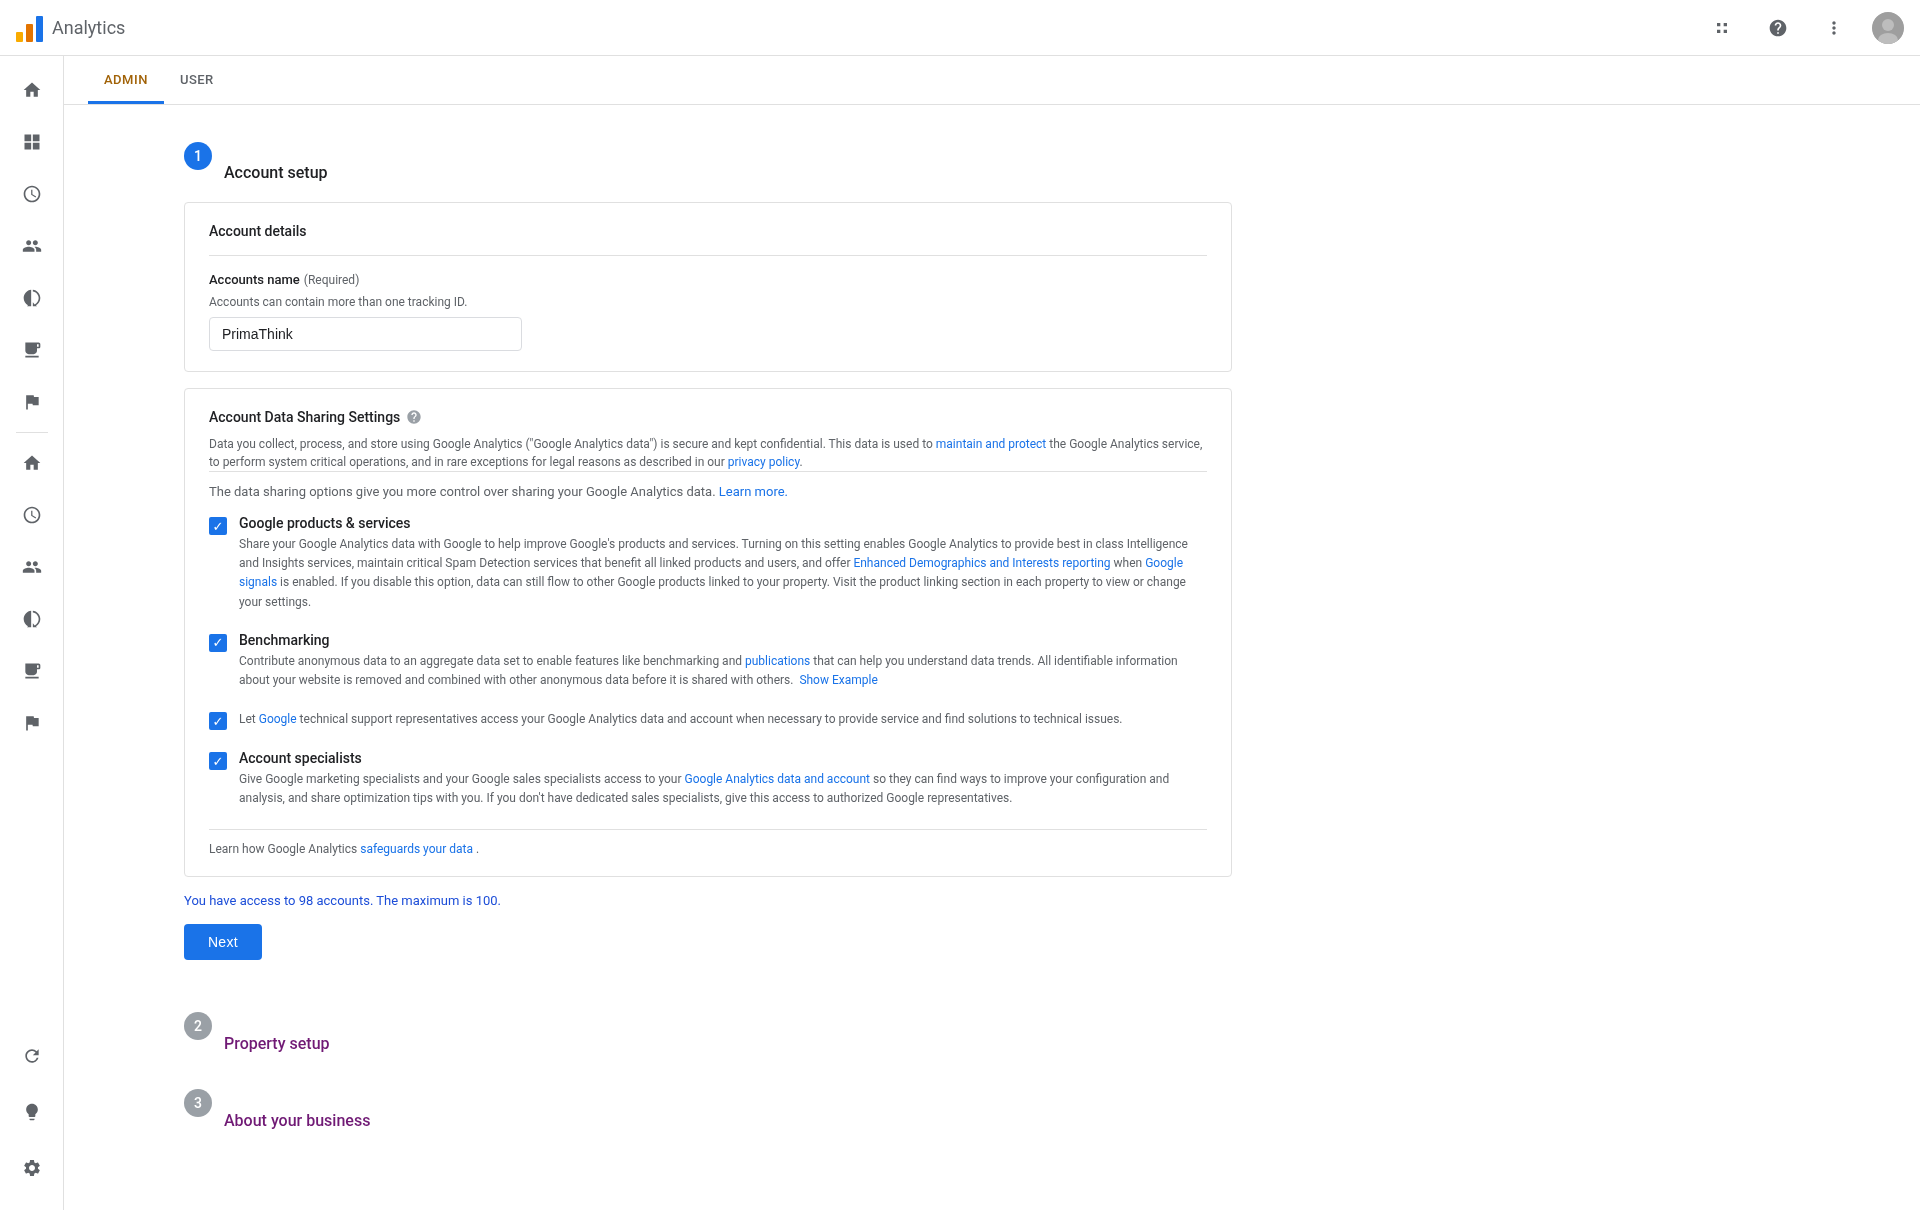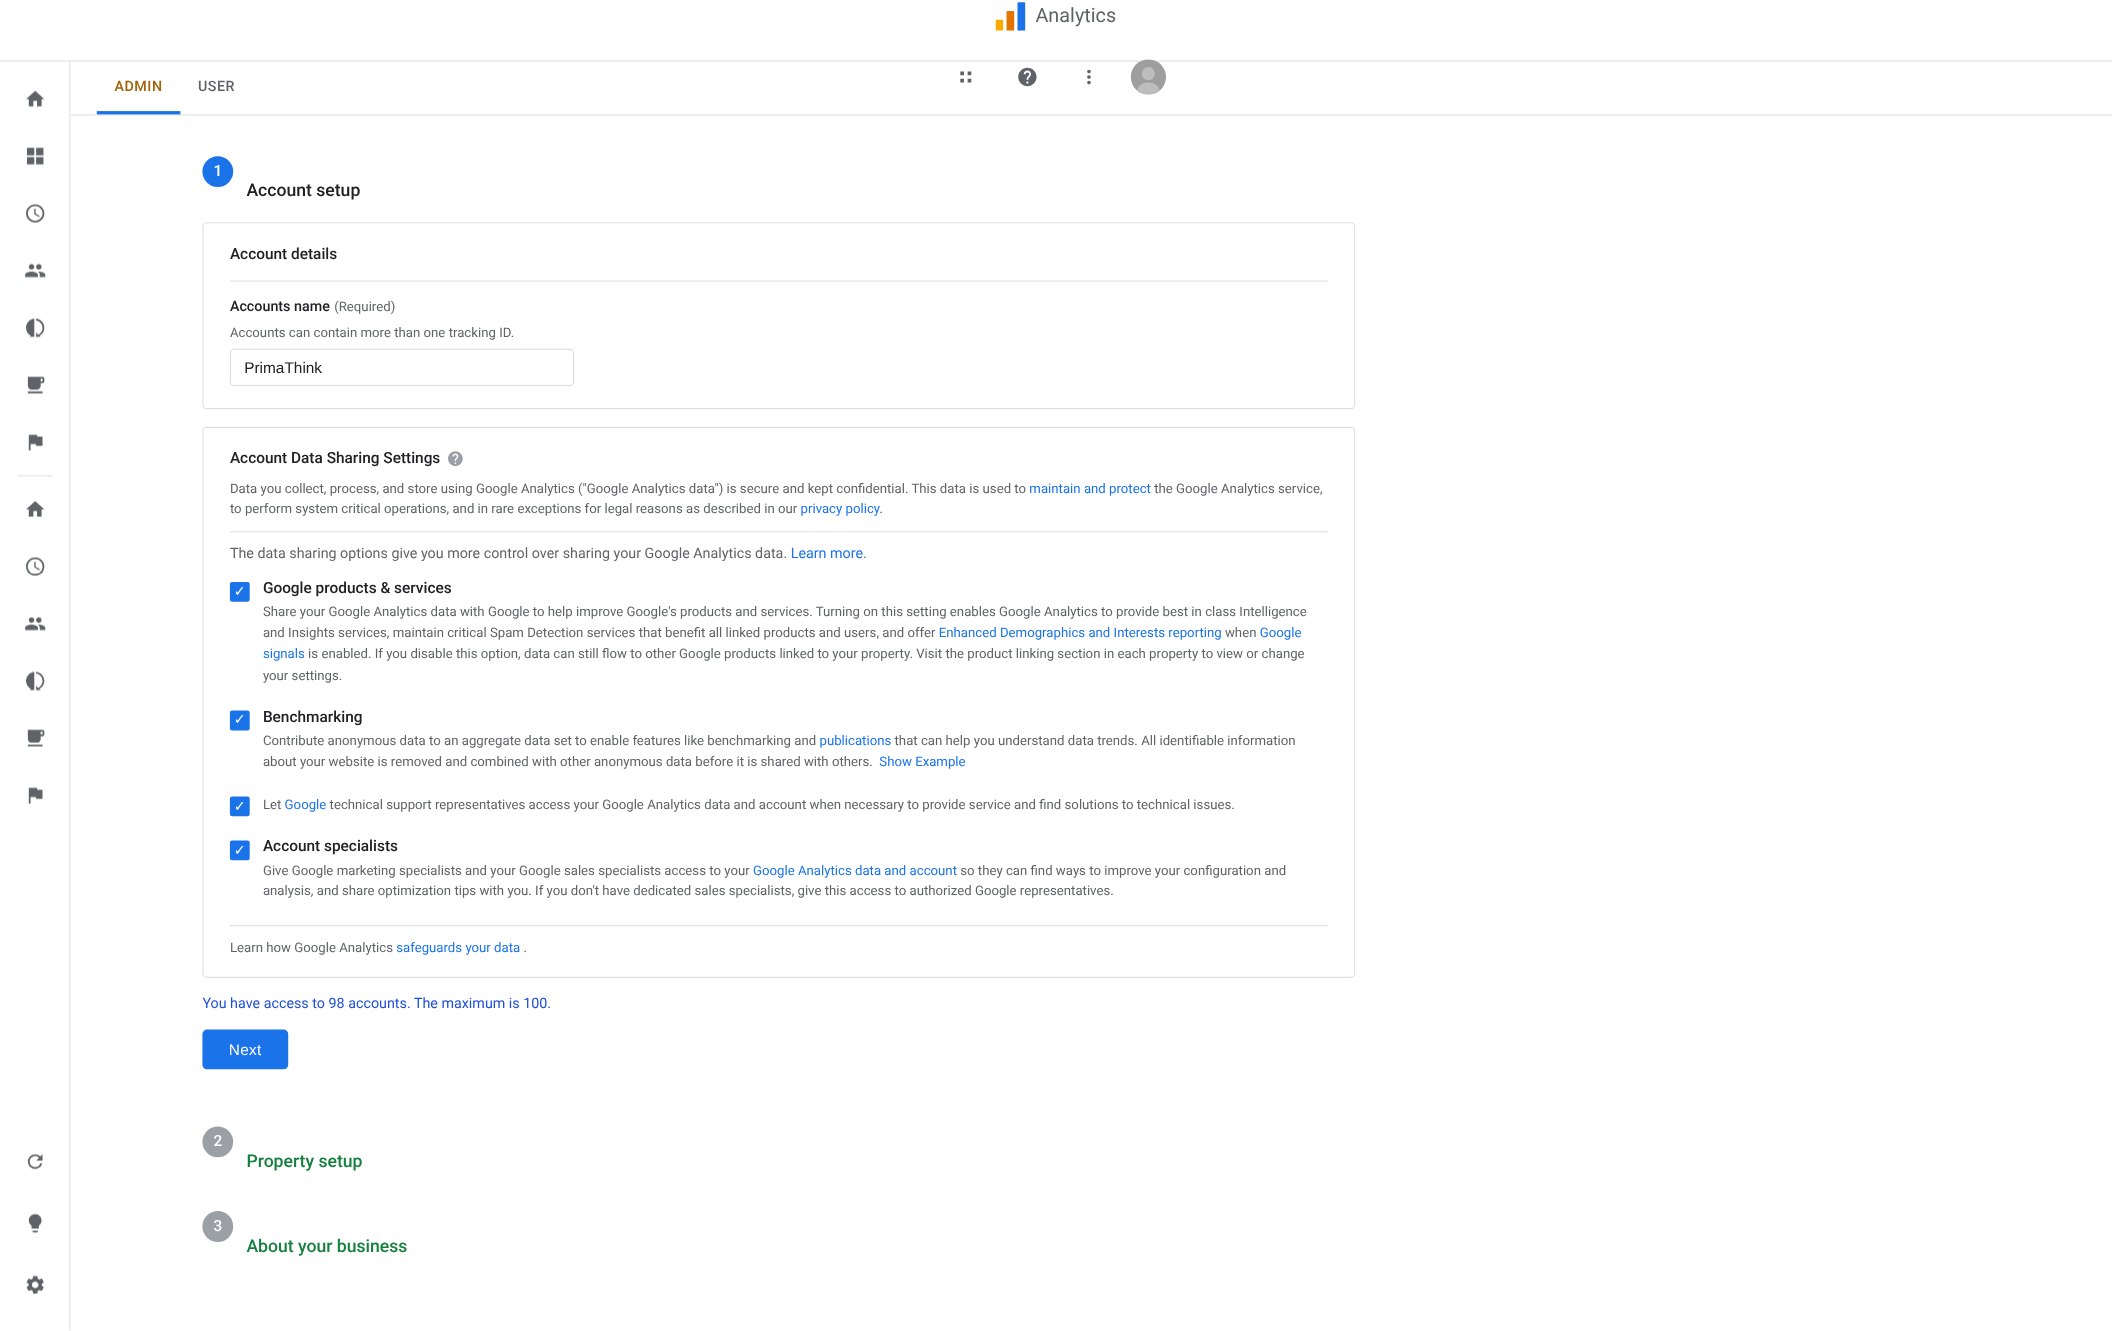--- a/index.html
+++ b/index.html
@@ -3,21 +3,21 @@
   <meta charset="utf-8">
   <style>
     * { box-sizing: border-box; margin: 0; padding: 0; }
     body { font-family: 'Roboto', Arial, sans-serif; font-size: 14px; background: #f8f9fa; color: #202124; display: flex; height: 100vh; overflow: hidden; }
 
     
     #topbar {
       position: fixed; top: 0; left: 0; right: 0; height: 56px;
       background: #fff; border-bottom: 1px solid #e0e0e0;
       display: flex; align-items: center; padding: 0 16px;
-      z-index: 100; gap: 12px; flex-direction: column;
+      z-index: 100; gap: 12px;
     }
     #topbar .logo { display: flex; align-items: center; gap: 8px; }
     #topbar .logo-icon { width: 28px; height: 28px; }
     #topbar .app-title { font-size: 18px; color: #5f6368; font-weight: 400; }
     #topbar .spacer { flex: 1; }
     #topbar .top-icons { display: flex; align-items: center; gap: 20px; }
     .icon-btn { width: 36px; height: 36px; border-radius: 50%; display: flex; align-items: center; justify-content: center; cursor: pointer; color: #5f6368; font-size: 20px; border: none; background: none; }
     .avatar { width: 32px; height: 32px; border-radius: 50%; background: #bdbdbd; overflow: hidden; cursor: pointer; }
 
     
@@ -70,21 +70,21 @@
     }
     .step-badge {
       width: 28px; height: 28px; border-radius: 50%;
       display: flex; align-items: center; justify-content: center;
       font-size: 14px; font-weight: 500; color: #fff;
       flex-shrink: 0;
     }
     .step-badge.active { background: #1a73e8; }
     .step-badge.inactive { background: #9aa0a6; }
     .step-title { font-size: 16px; font-weight: 500; margin-top: 34px; }
-    .step-title.inactive { color: #15803d; }
+    .step-title.inactive { color: #701a75; }
 
     
     .card {
       border: 1px solid #e0e0e0; border-radius: 4px;
       margin-bottom: 16px; padding: 20px 24px;
       background: #fff;
     }
     .card-title { font-size: 14px; font-weight: 500; margin-bottom: 16px; }
 
     
@@ -92,21 +92,21 @@
     .field-hint { font-size: 12px; color: #5f6368; margin-bottom: 8px; }
     .text-input {
       border: 1px solid #dadce0; border-radius: 4px;
       padding: 8px 12px; font-size: 14px; width: 313px;
       outline: none; color: #202124;
     }
 
     
     .sharing-desc {
       font-size: 12px; color: #5f6368; line-height: 1.5;
-      margin-bottom: 12px; border-bottom: 1px solid #e0e0e0; padding-bottom: 12px;
+      margin-bottom: 12px; border-bottom: 1px solid #e0e0e0; 
     }
     .sharing-intro { font-size: 13px; color: #5f6368; margin-bottom: 16px; }
     .link { color: #1a73e8; text-decoration: none; cursor: pointer; }
 
     
     .checkbox-item { display: flex; gap: 12px; margin-bottom: 20px; }
     .checkbox-item:last-of-type { margin-bottom: 0; }
     .cb-box {
       width: 18px; height: 18px; border-radius: 2px;
       background: #1a73e8; border: 2px solid #1a73e8;

